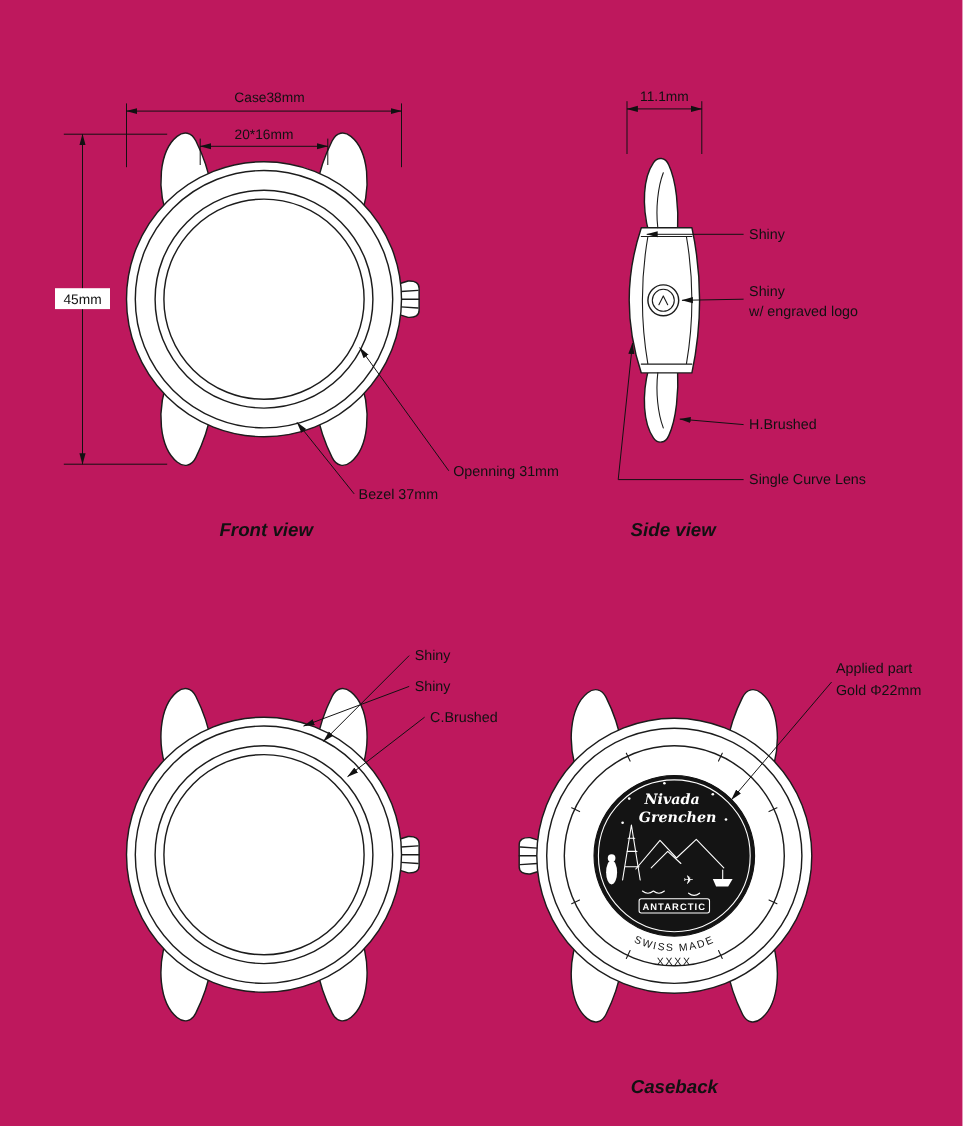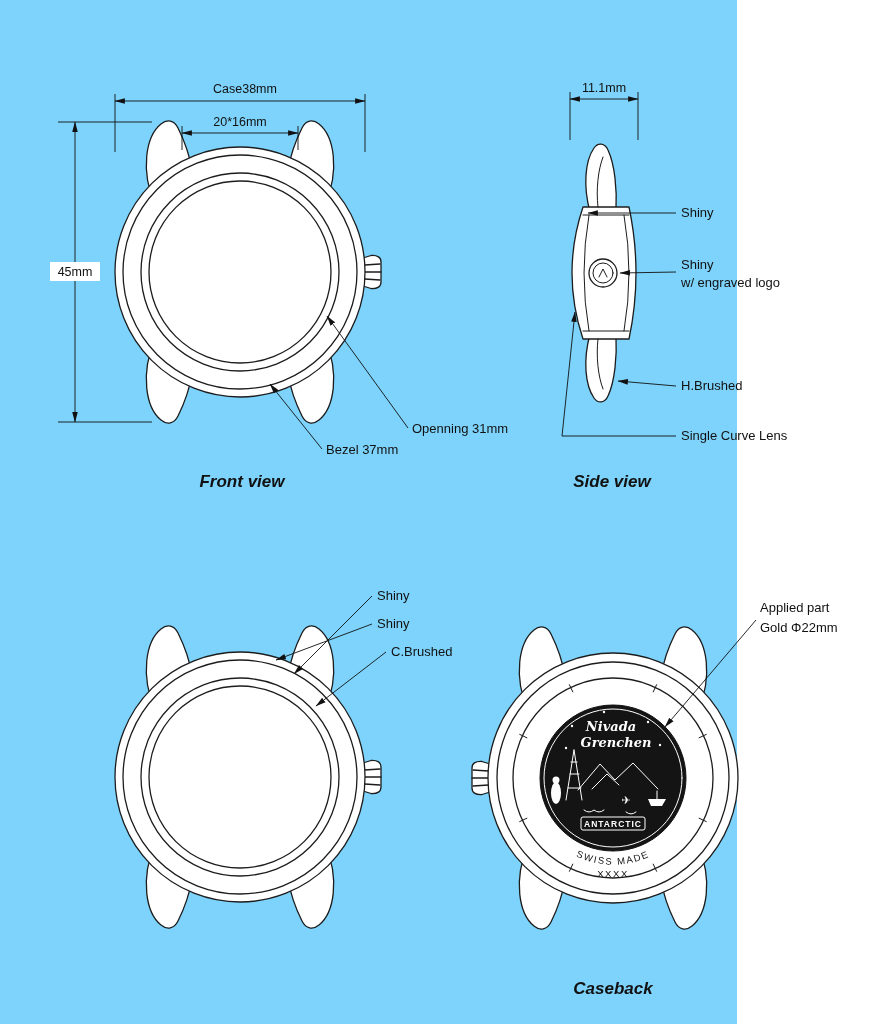--- a/index.html
+++ b/index.html
@@ -1,17 +1,17 @@
 <!DOCTYPE html>
 <html><head>
 <meta charset="utf-8">
 <style>
   html,body { margin:0; padding:0; background:#ffffff; }
   .canvas {
-    position:relative; width:737px; height:1024px; background:#7dd3fc;
+    position:relative; width:875px; height:1024px; background:#be185d;
     font-family:"Liberation Sans", sans-serif;
   }
   svg { display:block; }
   .ln  { stroke:#1c1c1c; stroke-width:1.3; fill:none; stroke-linecap:round; stroke-linejoin:round; }
   .fw  { fill:#ffffff; }
   .thin{ stroke-width:1; }
   .dim { stroke:#111111; stroke-width:0.9; fill:none; }
   text { fill:#111111; font-family:"Liberation Sans", sans-serif; }
   .dim-t  { font-size:12.5px; }
   .call-t { font-size:13px; }

